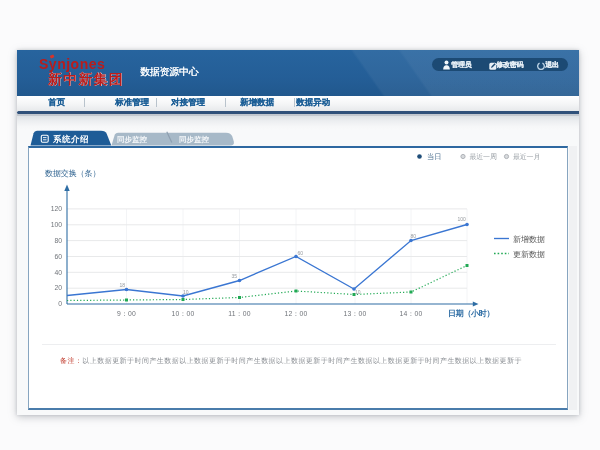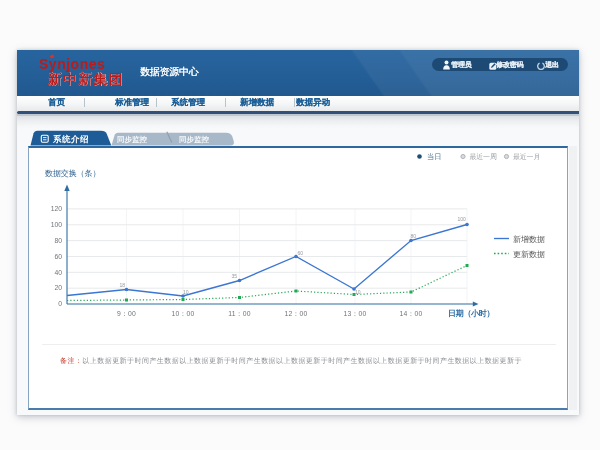--- a/index.html
+++ b/index.html
@@ -58,21 +58,21 @@
     <span style="left:105px;top:2.5px;"><svg width="8" height="8" viewBox="0 0 8 8">
           <path d="M2.6,1.2 A3.3 3.3 0 1 0 5.4,1.2" stroke="#b8cfe2" stroke-width="1.4" fill="none"></path>
         </svg></span>
     <span style="left:113px;">退出</span>
   </div>
   <div id="nav">
     <span class="it" style="left:31px;">首页</span>
     <span class="dv" style="left:67px;"></span>
     <span class="it" style="left:85px;margin-left:13px;">标准管理</span>
     <span class="dv" style="left:139px;"></span>
-    <span class="it" style="left:154px;">系统管理</span>
+    <span class="it" style="left:154px;">对接管理</span>
     <span class="dv" style="left:208px;"></span>
     <span class="it" style="left:223px;">新增数据</span>
     <span class="dv" style="left:277px;"></span>
     <span class="it" style="left:279px;">数据异动</span>
   </div>
   <div id="strip"></div>
   <div id="strip2"></div>
   <div id="band"></div>
   <div id="cbox"></div>
   <div style="position:absolute;left:552px;top:96px;width:8px;height:264px;background:#f0f1f3;"></div>

